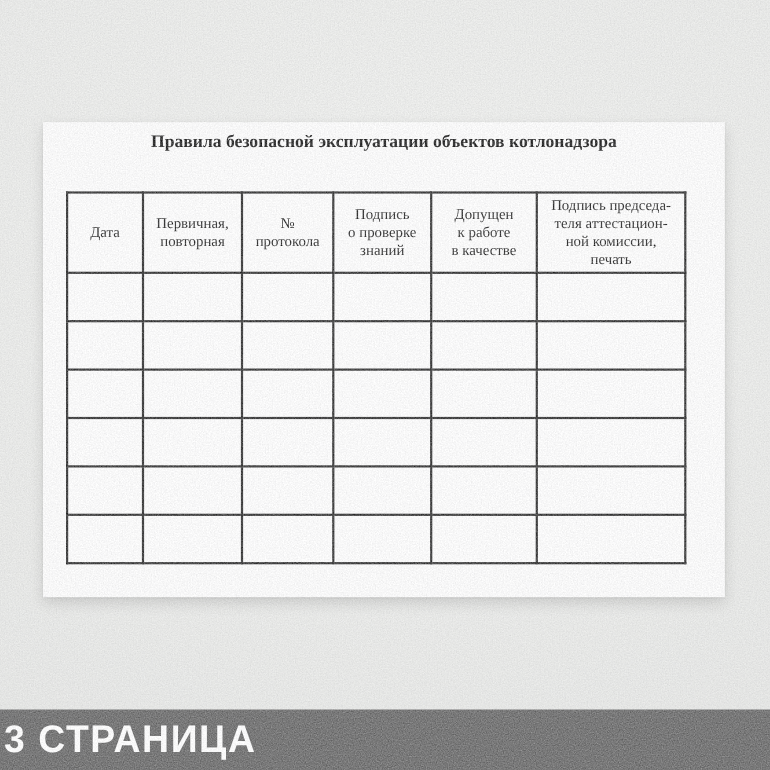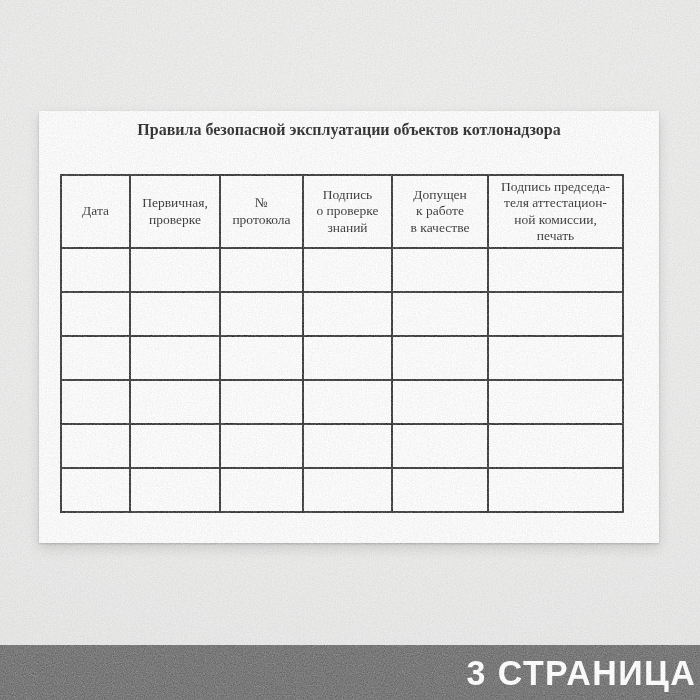--- a/index.html
+++ b/index.html
@@ -65,21 +65,21 @@
   .doc-table tbody tr { height: 44px; }
   .footer-bar {
     position: absolute;
     left: 0;
     top: 645px;
     width: 700px;
     height: 55px;
     background: #5d5d5d;
     display: flex;
     align-items: center;
-    justify-content: flex-end;
+    justify-content: flex-start;
   }
   .footer-text {
     font-family: "Liberation Sans", "DejaVu Sans", sans-serif;
     font-weight: 700;
     font-size: 35px;
     letter-spacing: 1.5px;
     color: #ffffff;
     transform: scaleX(0.97);
   }
   .grain {
@@ -104,21 +104,21 @@
         <col style="width:90px">
         <col style="width:83px">
         <col style="width:89px">
         <col style="width:96px">
         <col style="width:135px">
       </colgroup>
       <thead>
         <tr>
           <th>Дата</th>
           <th>Первичная,
-проверке</th>
+повторная</th>
           <th>№
 протокола</th>
           <th>Подпись
 о проверке
 знаний</th>
           <th>Допущен
 к работе
 в качестве</th>
           <th>Подпись председа-
 теля аттестацион-

